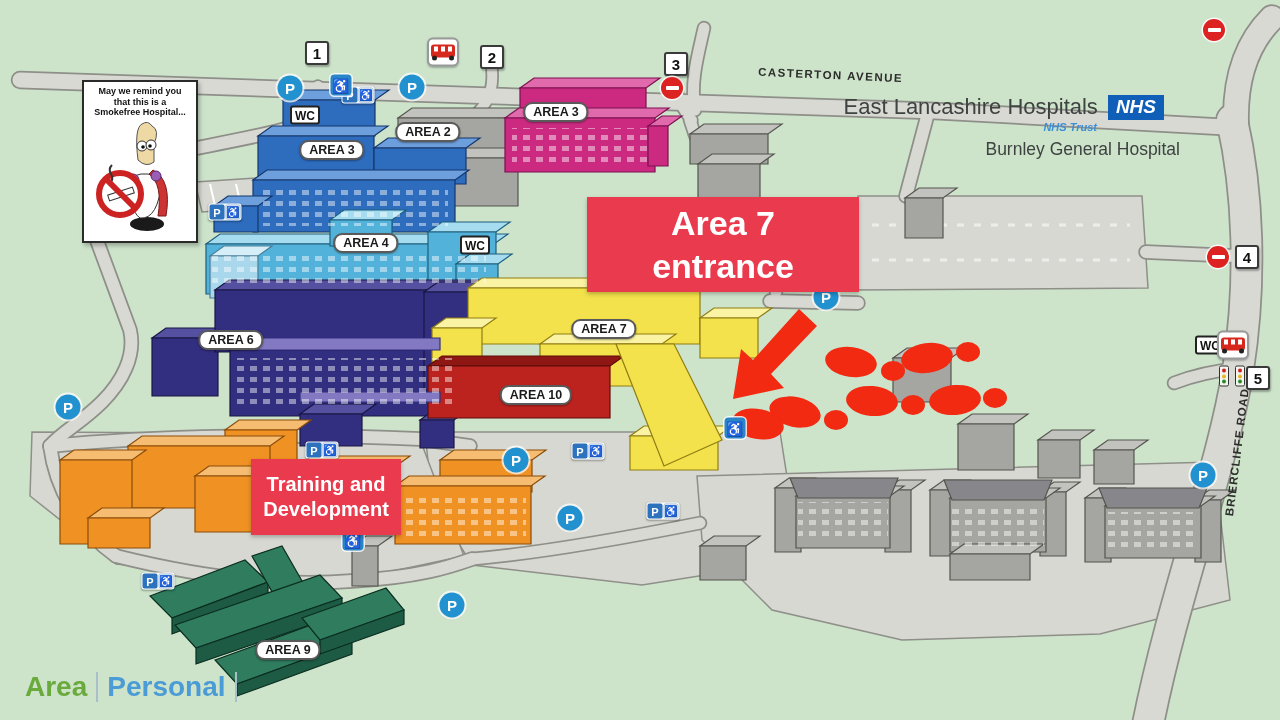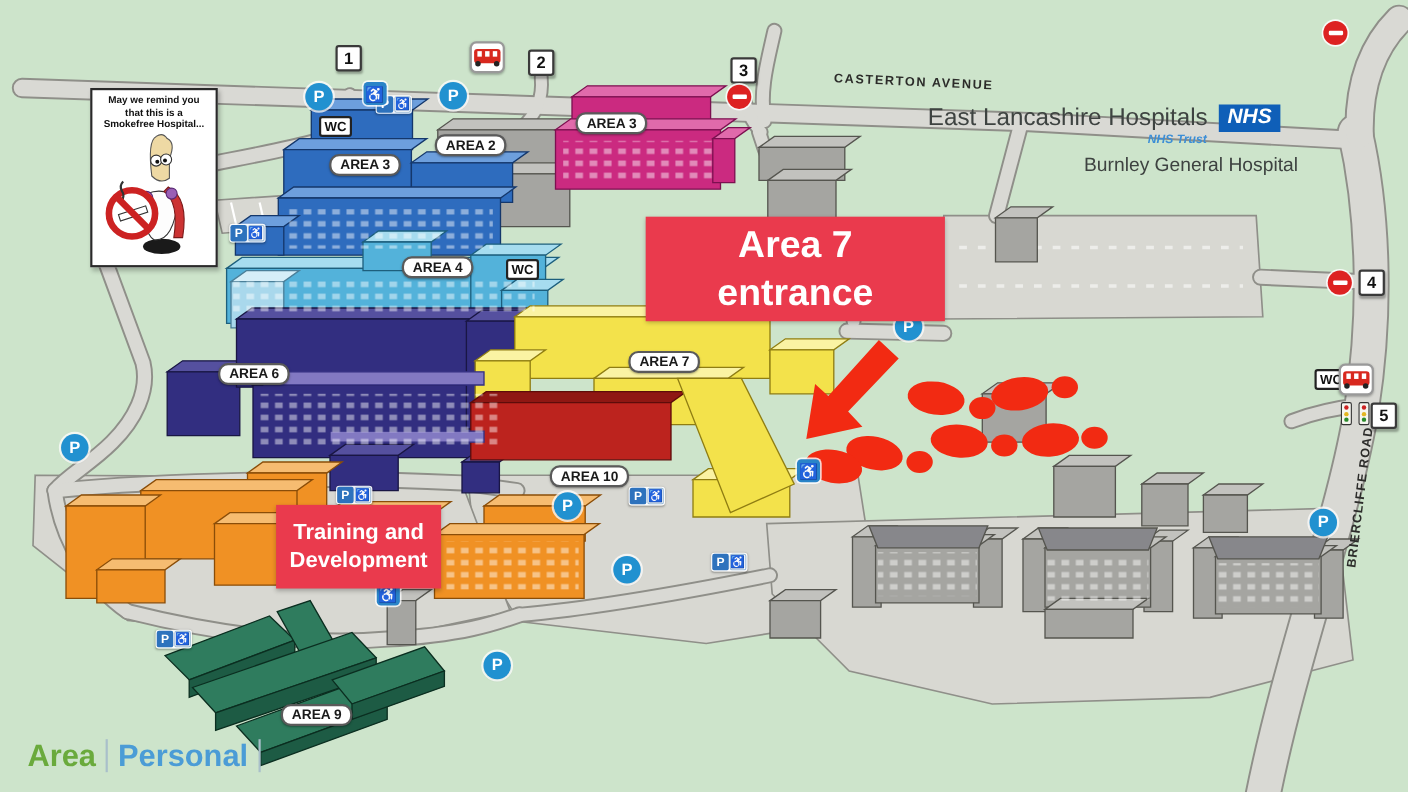--- a/index.html
+++ b/index.html
@@ -269,25 +269,25 @@
       </g>
       <g>
         <polygon points="799,309 753,360 741,349 733,399 784,388 771,374 817,326" fill="#f22a12"></polygon>
       </g>
     </svg>
 
   <div id="overlay">
       <div class="ov area-label" style="left: 332px; top: 150px;">AREA 3</div>
       <div class="ov area-label" style="left: 428px; top: 132px;">AREA 2</div>
       <div class="ov area-label" style="left: 556px; top: 112px;">AREA 3</div>
-      <div class="ov area-label" style="left: 366px; top: 243px; margin-left: 32px;">AREA 4</div>
+      <div class="ov area-label" style="left: 366px; top: 243px;">AREA 4</div>
       <div class="ov area-label" style="left: 231px; top: 340px;">AREA 6</div>
       <div class="ov area-label" style="left: 604px; top: 329px;">AREA 7</div>
       <div class="ov area-label" style="left: 288px; top: 650px;">AREA 9</div>
-      <div class="ov area-label" style="left: 536px; top: 395px; margin-top: 38px;">AREA 10</div>
+      <div class="ov area-label" style="left: 536px; top: 395px;">AREA 10</div>
       <div class="ov marker" style="left: 317px; top: 53px;">1</div>
       <div class="ov marker" style="left: 492px; top: 57px;">2</div>
       <div class="ov marker" style="left: 676px; top: 64px;">3</div>
       <div class="ov marker" style="left: 1247px; top: 257px;">4</div>
       <div class="ov marker" style="left: 1258px; top: 378px;">5</div>
       <div class="ov p-circle" style="left: 290px; top: 88px;">P</div>
       <div class="ov p-circle" style="left: 412px; top: 87px;">P</div>
       <div class="ov p-circle" style="left: 68px; top: 407px;">P</div>
       <div class="ov p-circle" style="left: 516px; top: 460px;">P</div>
       <div class="ov p-circle" style="left: 570px; top: 518px;">P</div>

